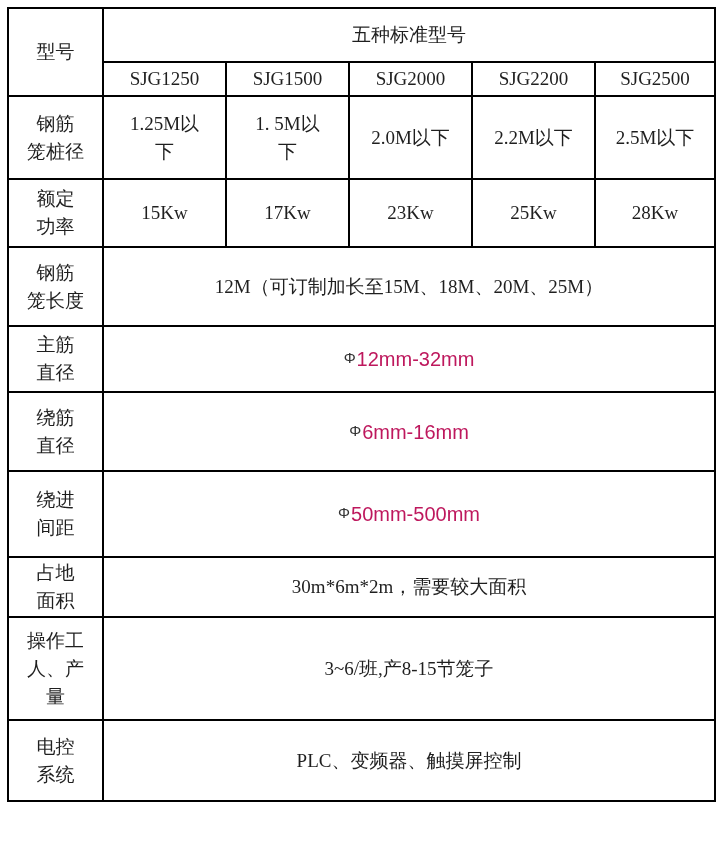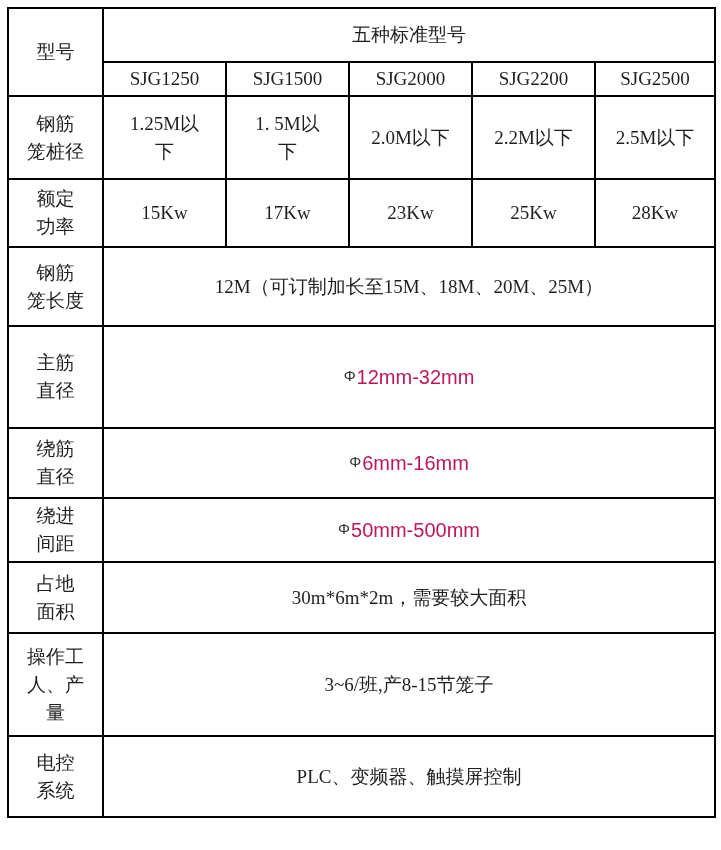--- a/index.html
+++ b/index.html
@@ -98,39 +98,39 @@
       <td>25Kw</td>
       <td>28Kw</td>
     </tr>
 
     <tr style="height:79px">
       <th>钢筋
 笼长度</th>
       <td colspan="5">12M（可订制加长至15M、18M、20M、25M）</td>
     </tr>
 
-    <tr style="height:102px">
+    <tr style="height:66px">
       <th>主筋
 直径</th>
       <td colspan="5"><span class="phi">Φ</span><span class="sansval">12mm-32mm</span></td>
     </tr>
 
-    <tr style="height:70px">
+    <tr style="height:79px">
       <th>绕筋
 直径</th>
       <td colspan="5"><span class="phi">Φ</span><span class="sansval">6mm-16mm</span></td>
     </tr>
 
-    <tr style="height:64px">
+    <tr style="height:86px">
       <th>绕进
 间距</th>
       <td colspan="5"><span class="phi">Φ</span><span class="sansval">50mm-500mm</span></td>
     </tr>
 
-    <tr style="height:71px">
+    <tr style="height:60px">
       <th>占地
 面积</th>
       <td colspan="5">30m*6m*2m，需要较大面积</td>
     </tr>
 
     <tr style="height:103px">
       <th>操作工
 人、产量</th>
       <td colspan="5">3~6/班,产8-15节笼子</td>
     </tr>

